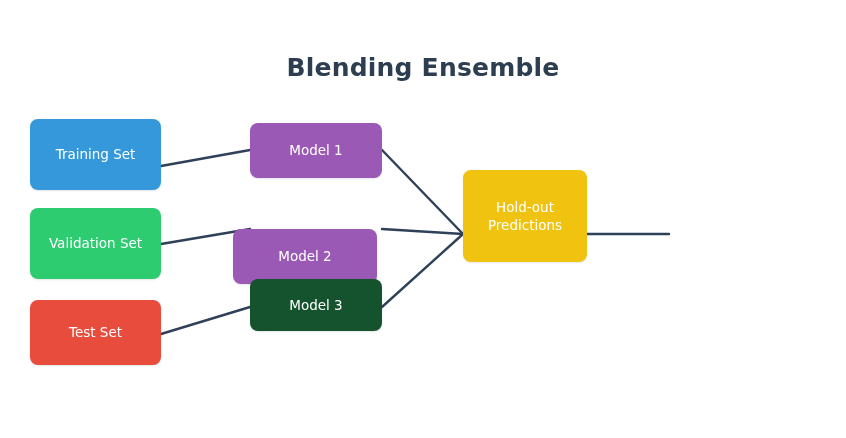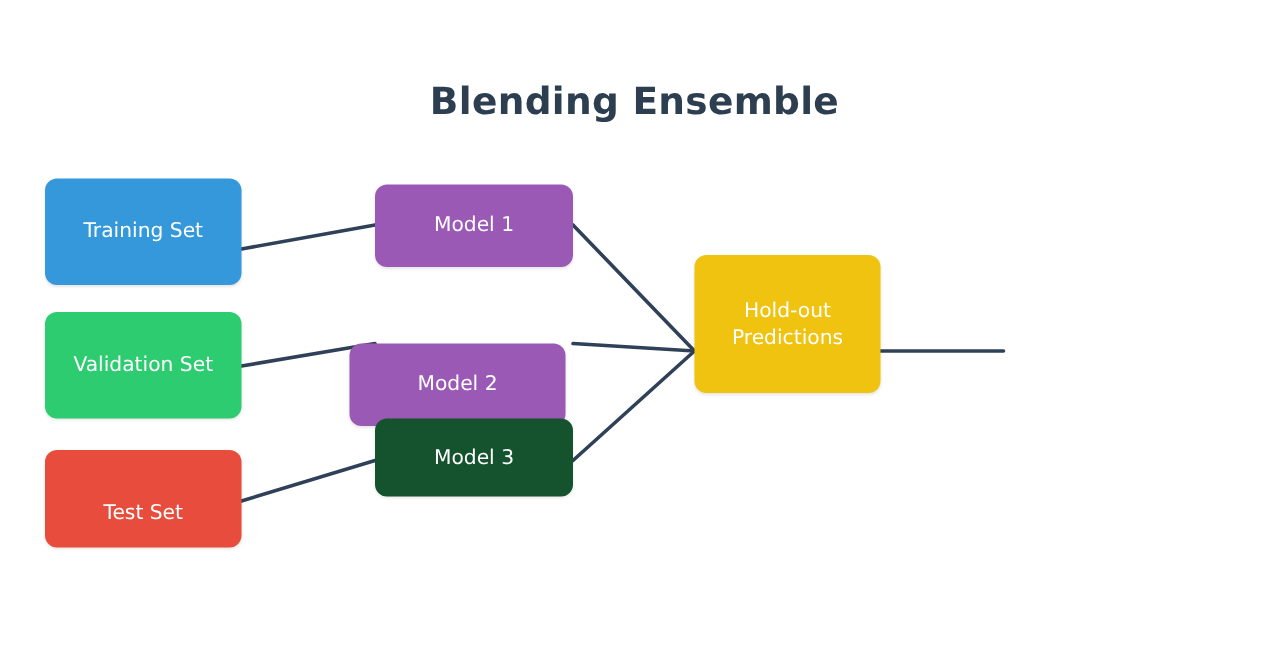--- a/index.html
+++ b/index.html
@@ -51,21 +51,21 @@
     font-weight: normal;
     padding: 14px 6px;
     box-shadow: 0 1px 2px rgba(0,0,0,0.10);
   }
   .node-label {
     display: block;
     white-space: pre-line;
   }
   #node-training   { left: 30px;  top: 119px; width: 131px; height: 71px;  background: #3498DB; }
   #node-validation { left: 30px;  top: 208px; width: 131px; height: 71px;  background: #2ECC71; }
-  #node-test       { left: 30px;  top: 300px; width: 131px; height: 65px;  background: #E74C3C; align-items: flex-end; }
+  #node-test       { left: 30px;  top: 300px; width: 131px; height: 65px;  background: #E74C3C; }
   #node-model1     { left: 250px; top: 123px; width: 132px; height: 55px;  background: #9B59B6; align-items: center; }
   #node-model2     { left: 233px; top: 201px; width: 144px; height: 55px;  background: #9B59B6; margin-top: 28px; }
   #node-model3     { left: 250px; top: 279px; width: 132px; height: 52px;  background: #14532d; }
   #node-holdout    { left: 463px; top: 170px; width: 124px; height: 92px; background: #EFC30F; }
   #node-meta       { left: 669px; top: 201px; width: 134px; height: 65px;  background: #16A085; }
 </style>
 </head>
 <body>
 
 <div id="canvas">

